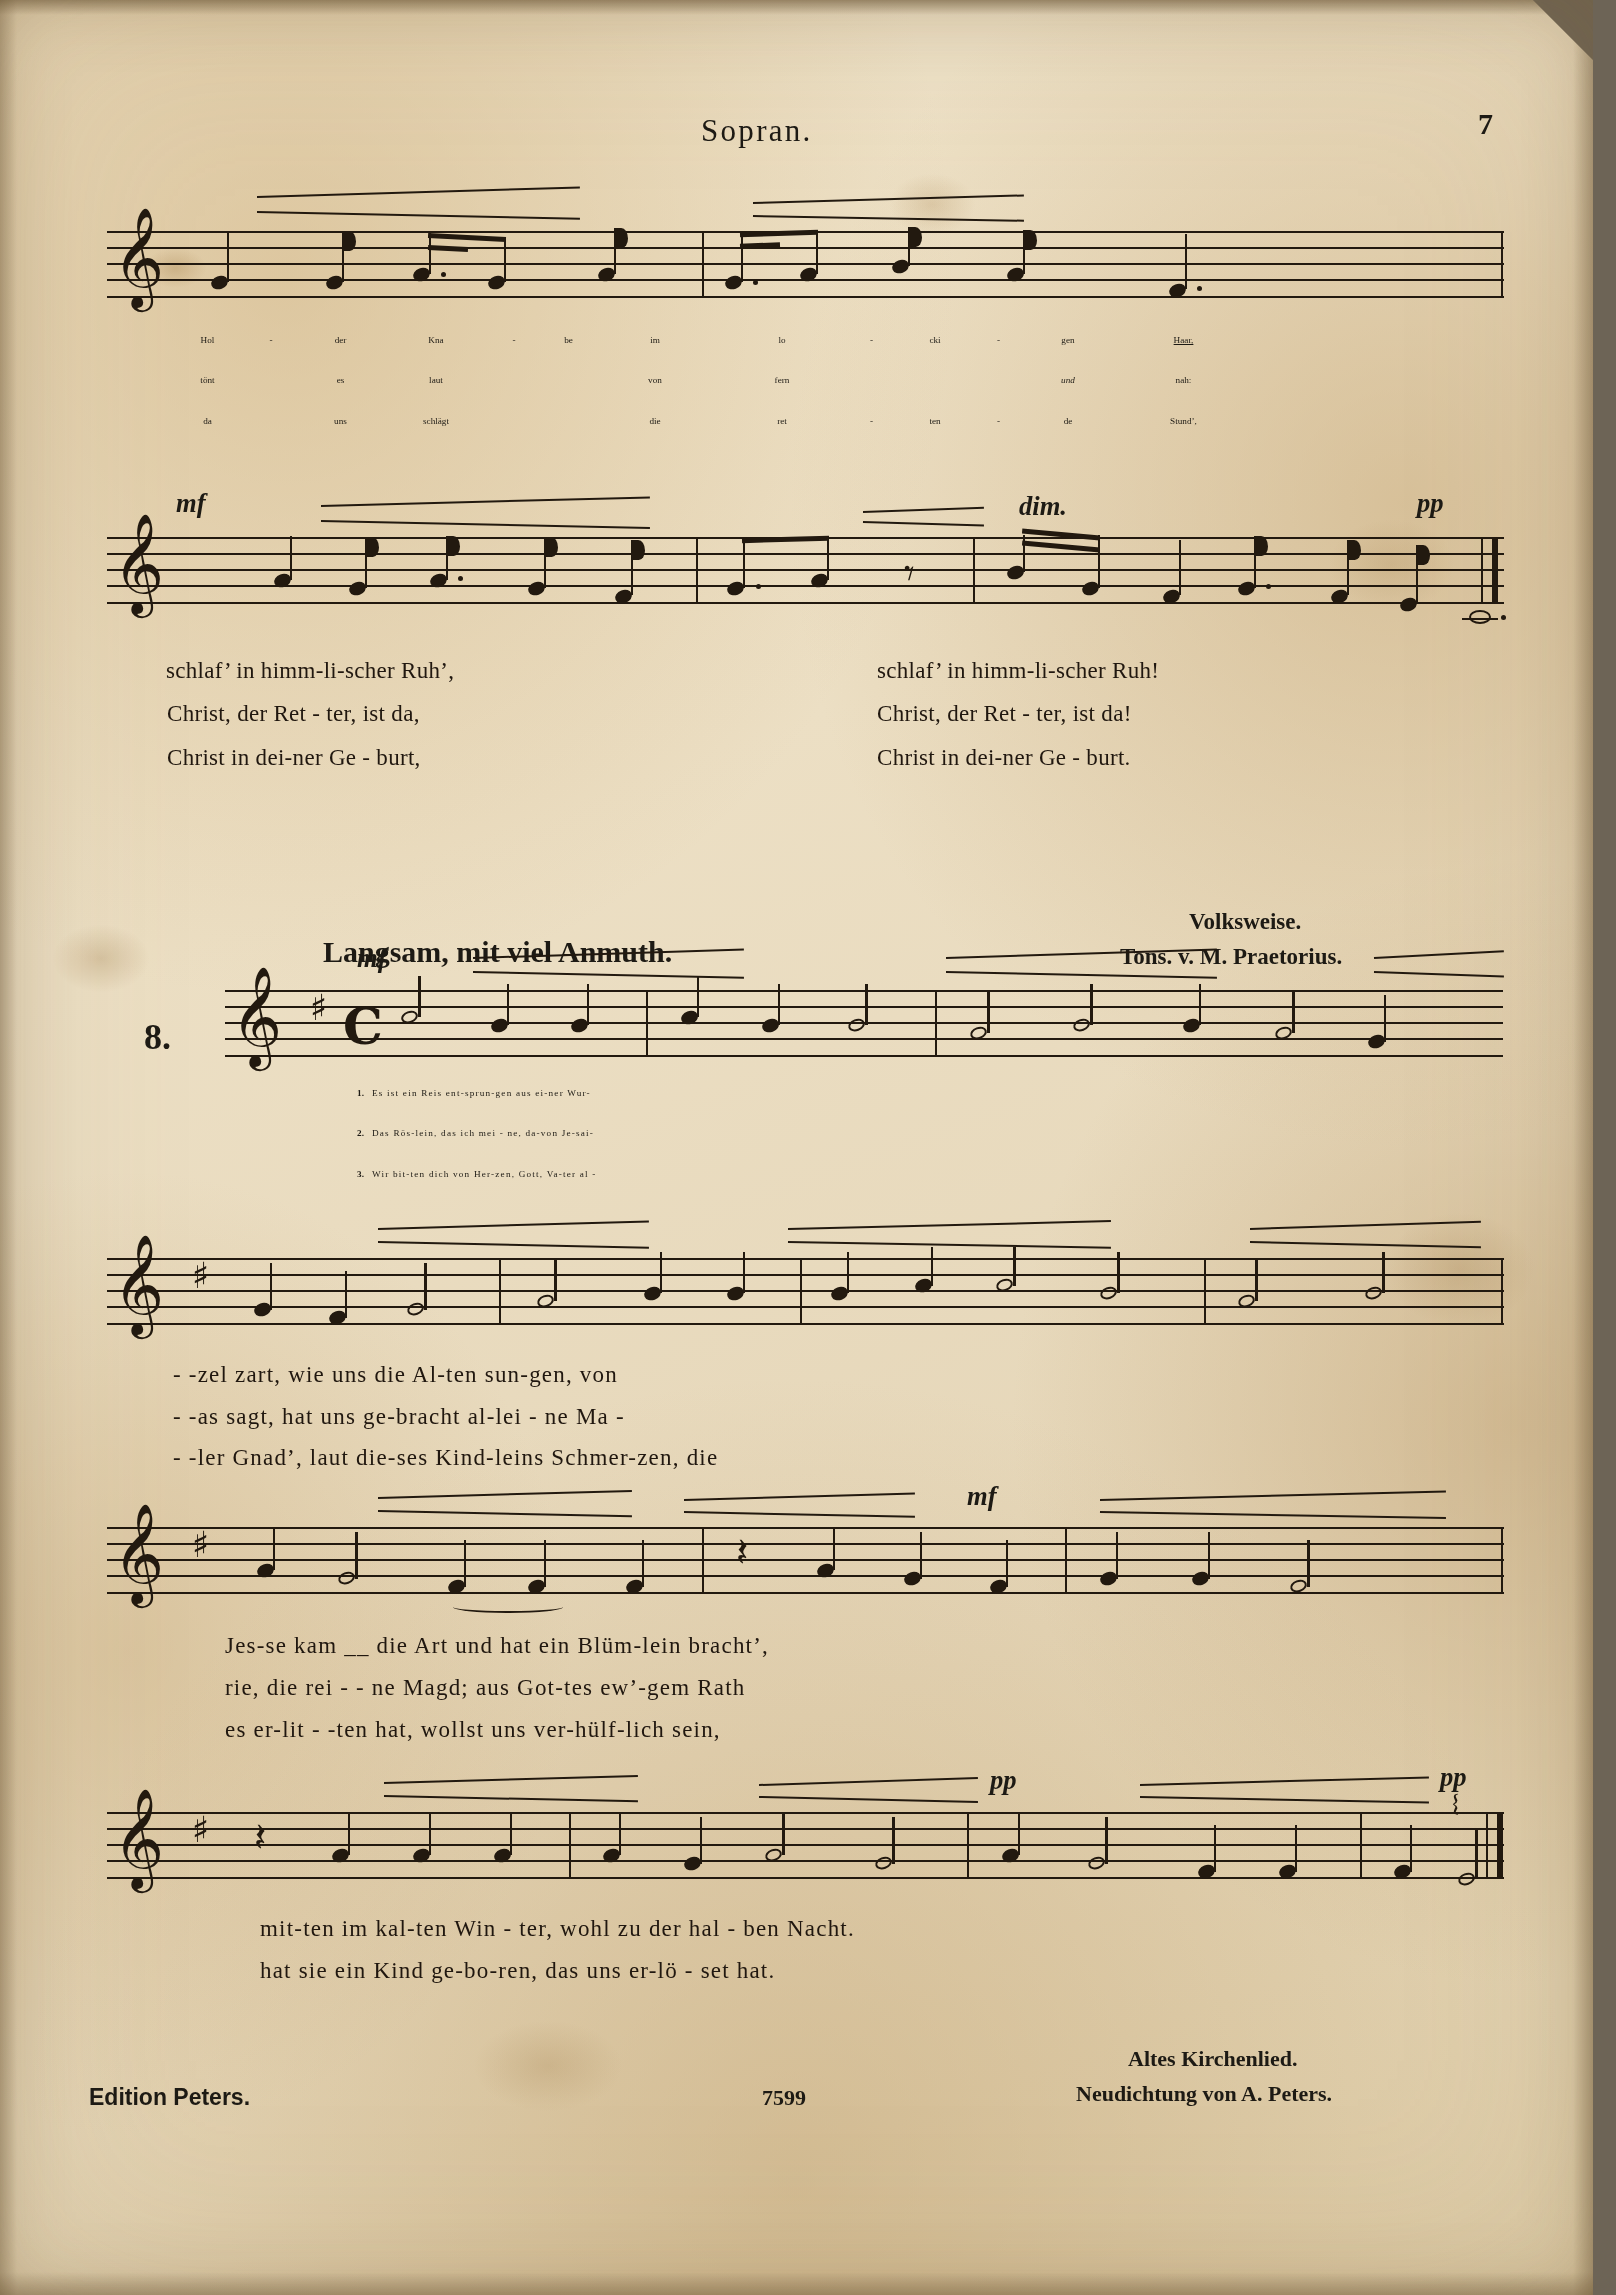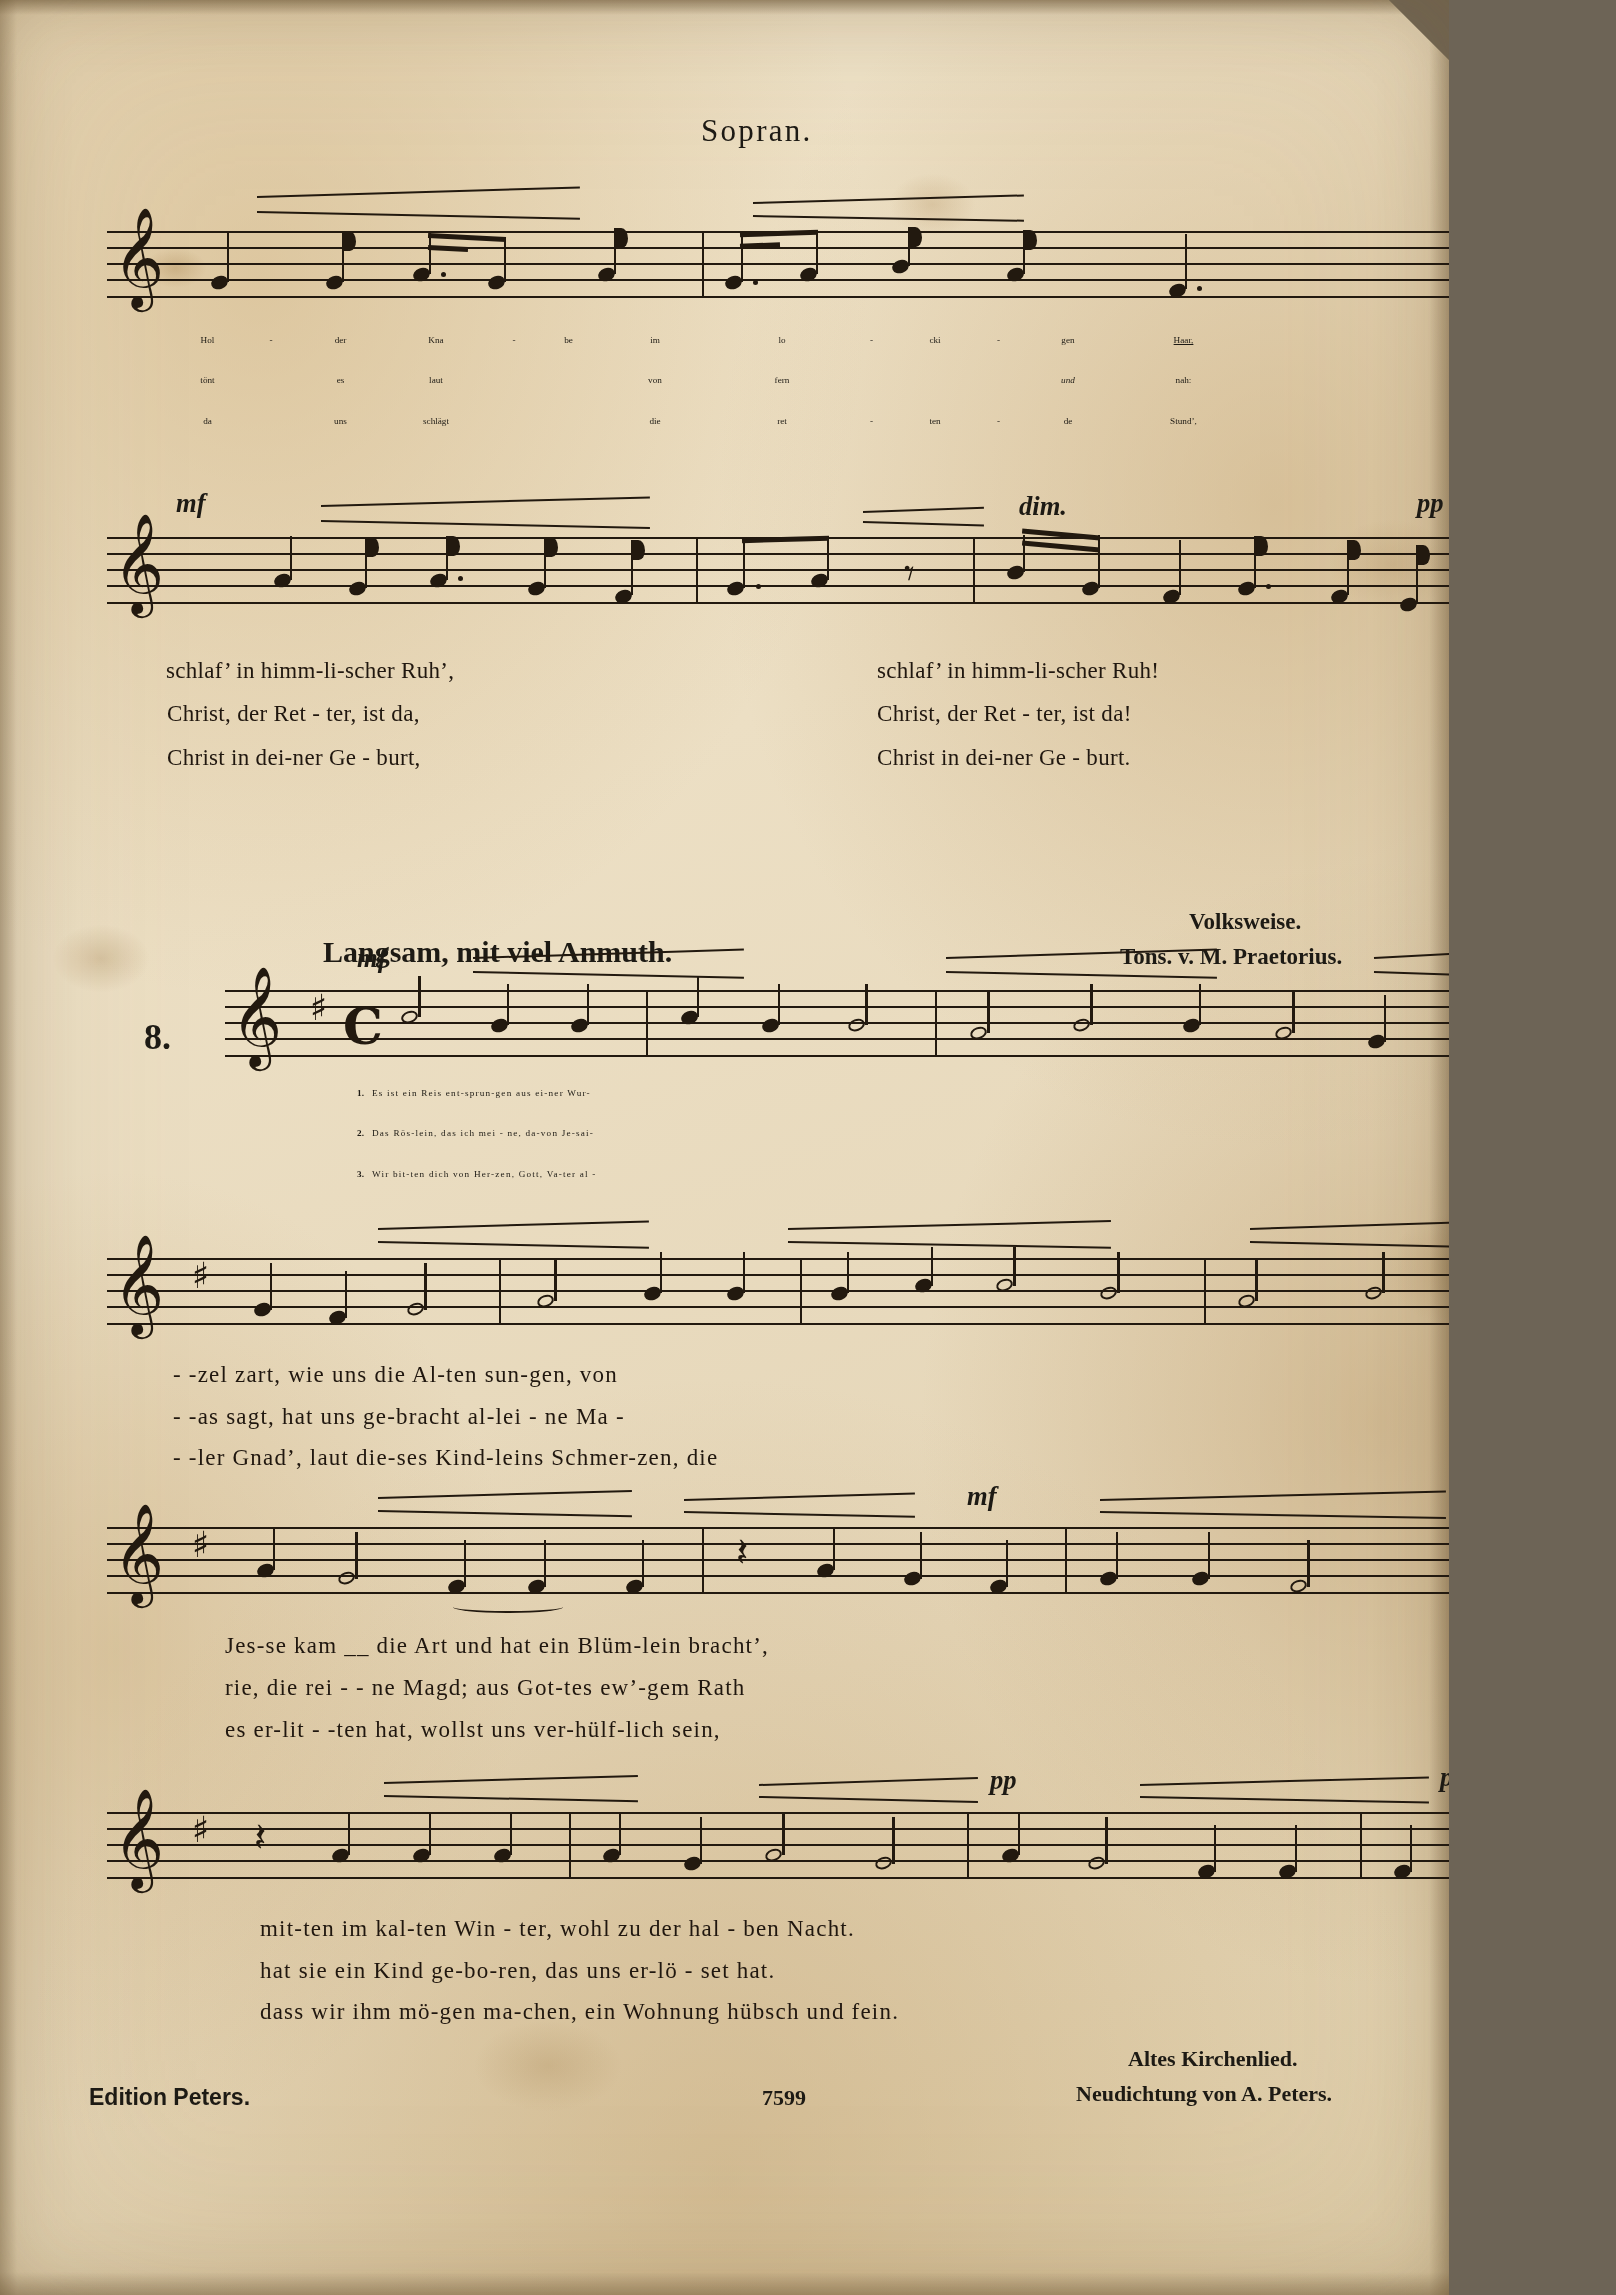--- a/index.html
+++ b/index.html
@@ -5,21 +5,21 @@
   html, body {
     margin: 0;
     padding: 0;
     background: #6d6456;
   }
   body {
     font-family: "Liberation Serif", serif;
   }
   .page {
     position: relative;
-    width: 1449px;
+    width: 1593px;
     height: 2295px;
     background: #8b5cf6;
     overflow: hidden;
   }
   
   .paper-base {
     position: absolute;
     inset: 0;
     background:
       radial-gradient(ellipse 60% 45% at 18% 12%, rgba(206,176,126,0.55), rgba(206,176,126,0) 70%),
@@ -881,21 +881,20 @@
         <div class="head open"></div>
           <div class="stem" style="left:17.3px;top:-44px;height:50px;"></div>
       </div>
 
       <div class="barline" style="left:1379px;top:0px;height:66px;"></div>
       <div class="barline thick" style="left:1390px;top:0px;height:66px;"></div>
     </div>
 
     <div class="abs lyric" style="left:260px;top:1916px;letter-spacing:1.2px;">mit-ten  im   kal-ten Win - ter, wohl  zu  der  hal  -  ben Nacht.</div>
     <div class="abs lyric" style="left:260px;top:1958px;letter-spacing:1.2px;">hat sie ein Kind ge-bo-ren, das  uns er-lö  -  set hat.</div>
-    <div class="abs lyric" style="left:260px;top:1999px;letter-spacing:1.2px;">dass wir ihm   mö-gen ma-chen, ein Wohnung hübsch  und fein.</div>
 
     <div class="abs footer-serif" style="left:1128px;top:2046px;">Altes Kirchenlied.</div>
     <div class="abs footer-text" style="left:89px;top:2084px;">Edition Peters.</div>
     <div class="abs footer-serif" style="left:762px;top:2085px;">7599</div>
     <div class="abs footer-serif" style="left:1076px;top:2081px;">Neudichtung von A. Peters.</div>
 
   </div>
 </div>
 
 

